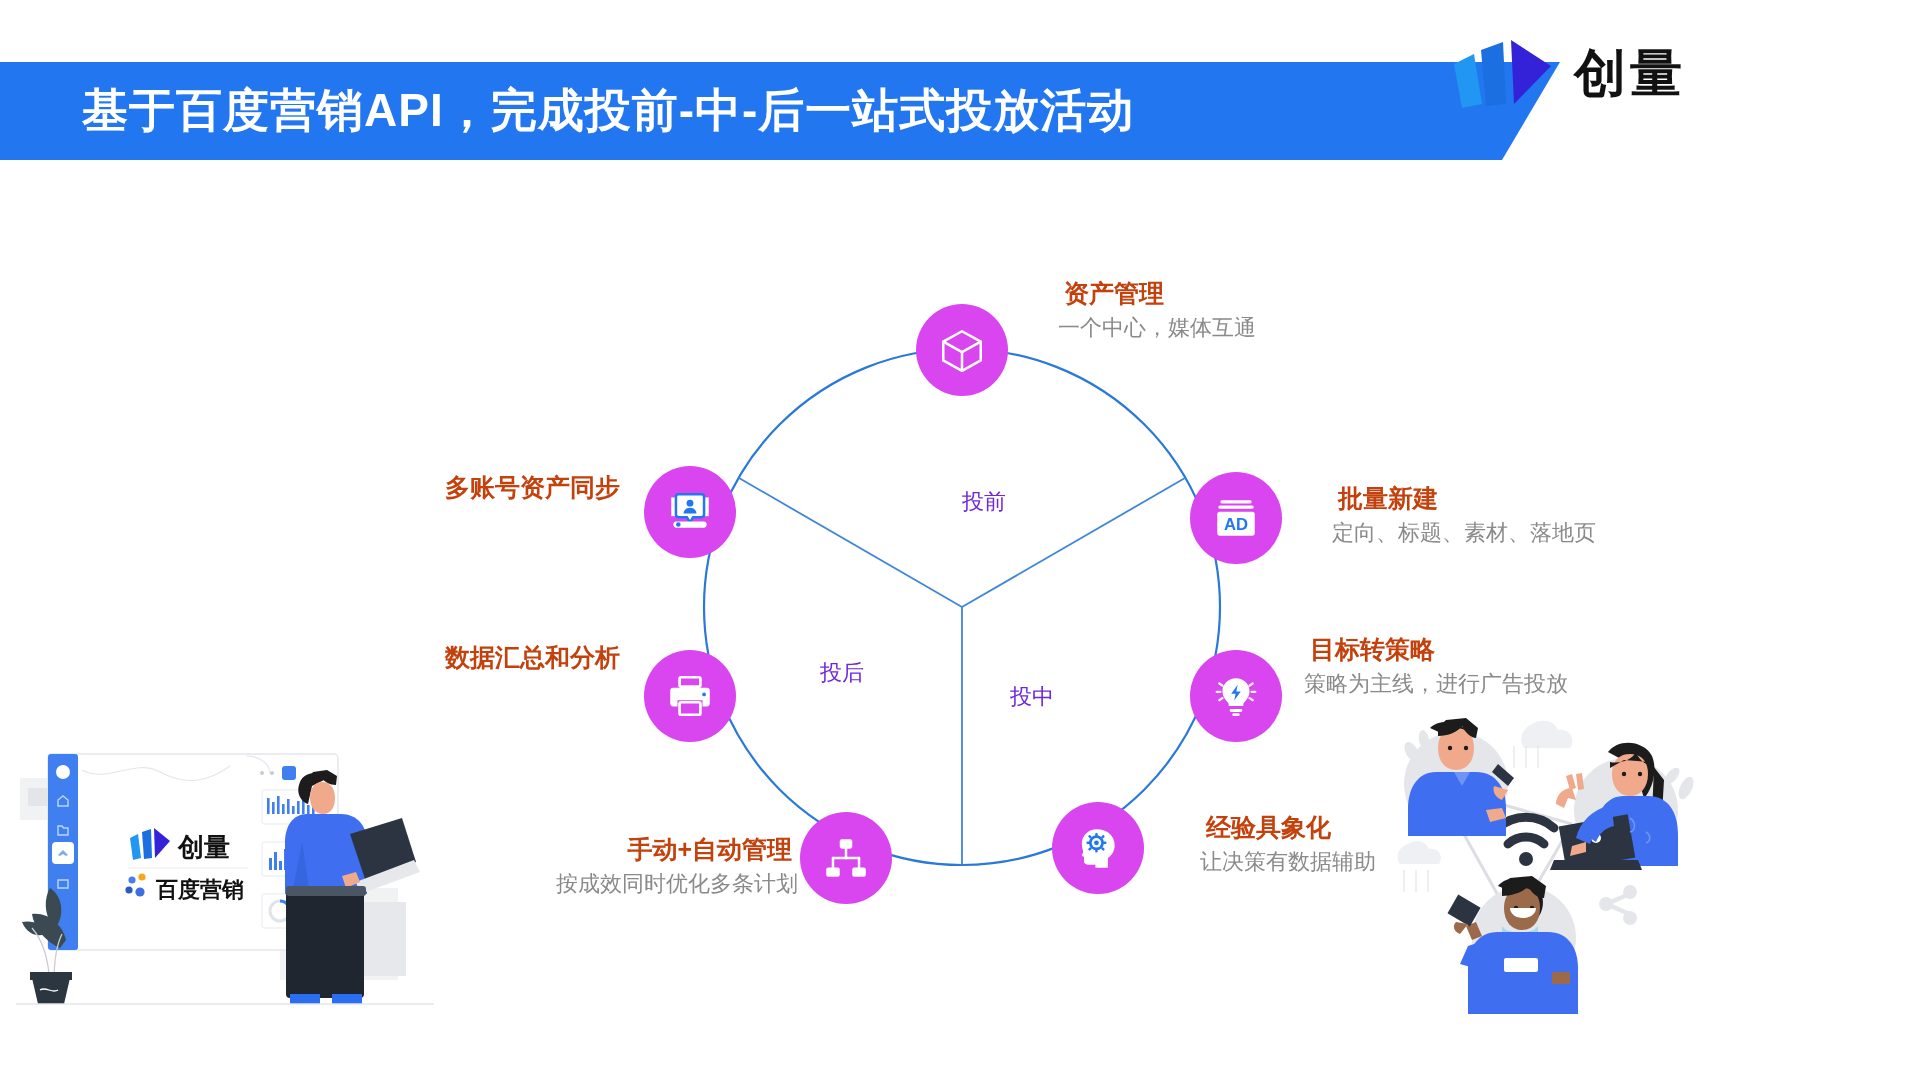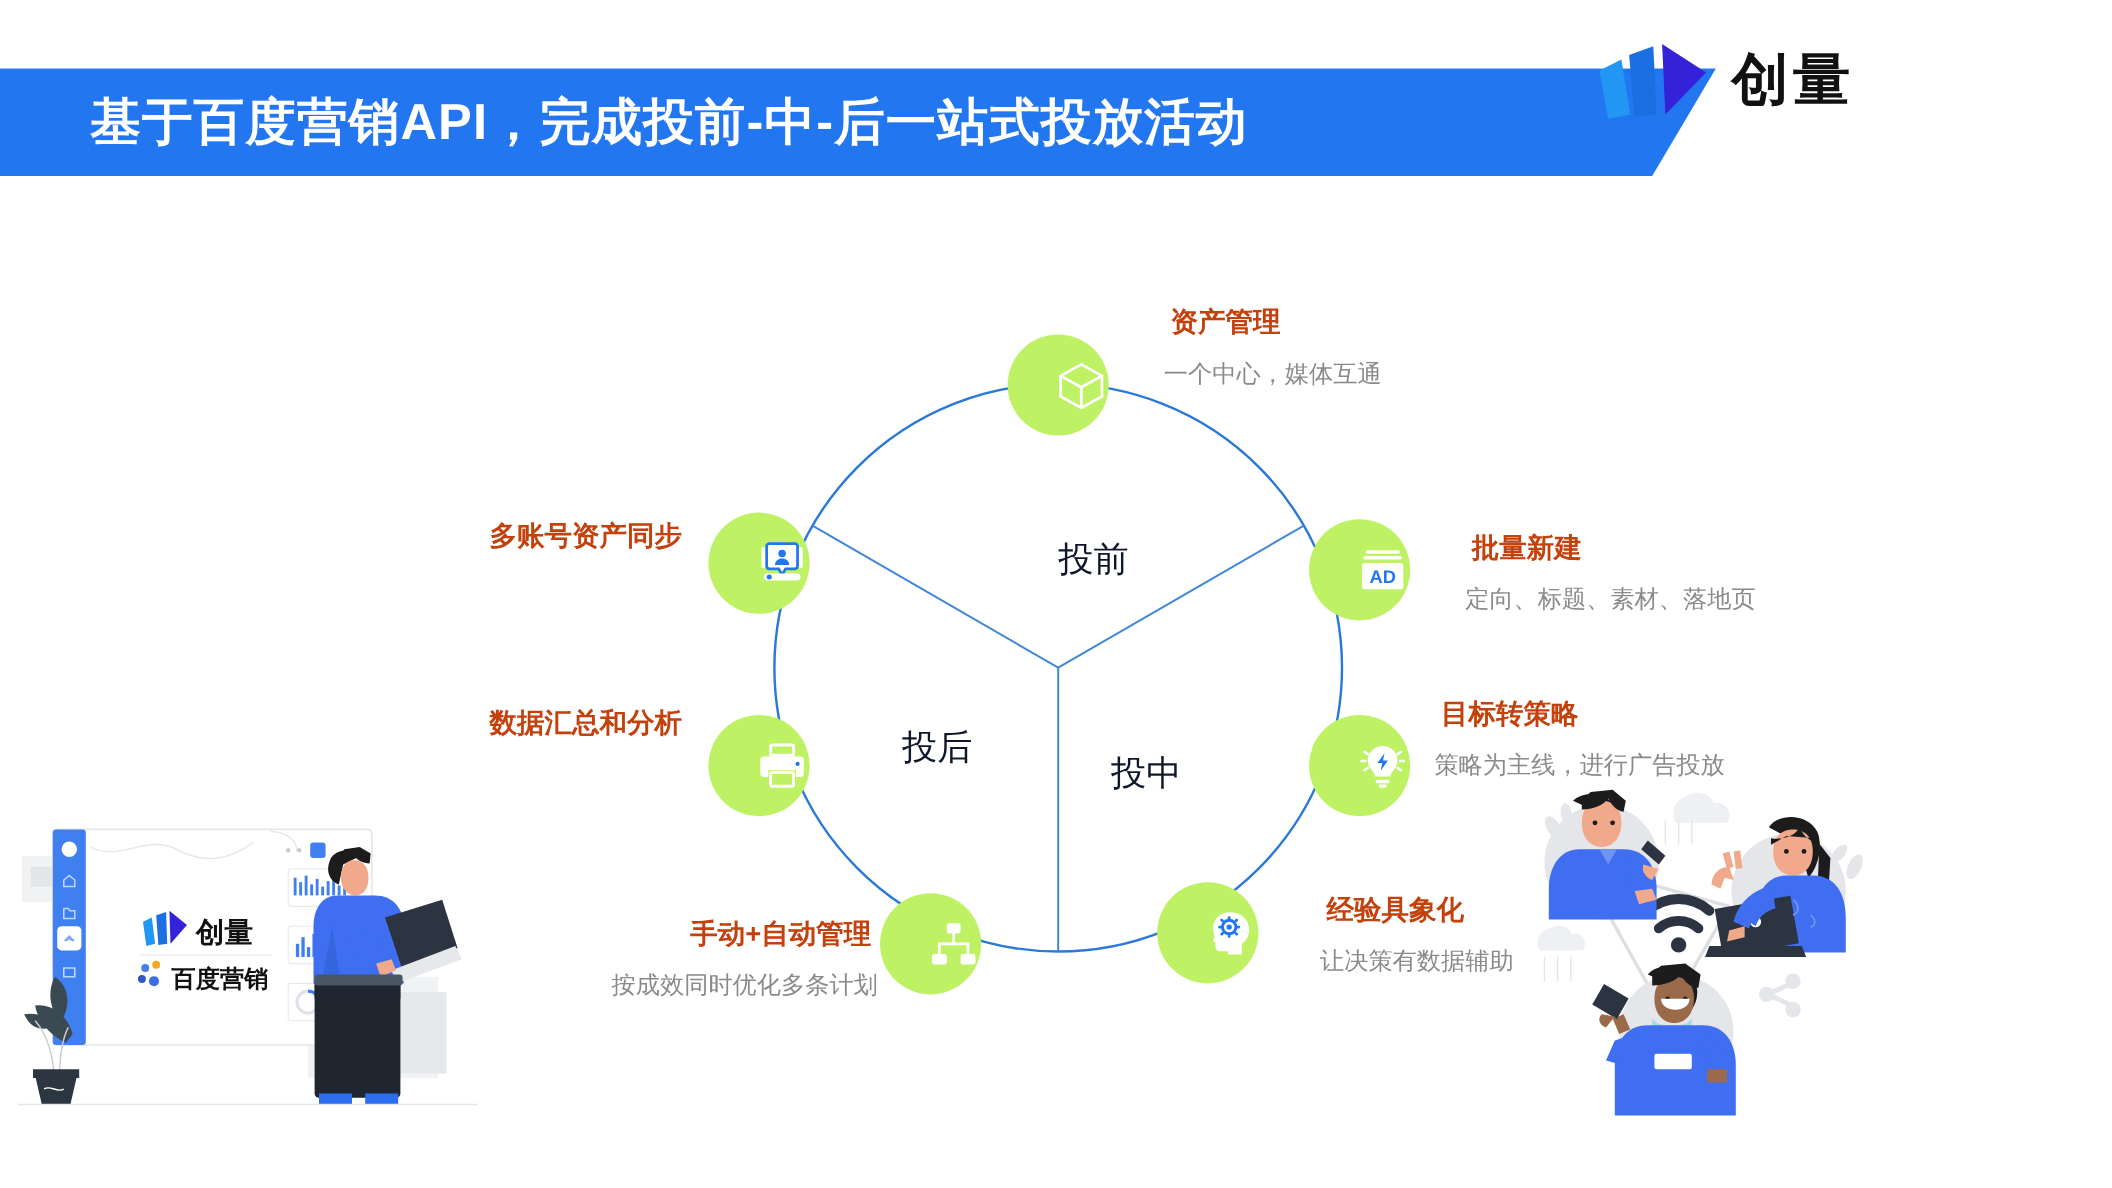--- a/index.html
+++ b/index.html
@@ -33,53 +33,53 @@
   .brand-mark { width: 112px; height: 78px; display:block; }
   .brand-name { font-size: 52px; font-weight: bold; color:#111; letter-spacing:4px; line-height:1; }
 
   
   .diagram { position:absolute; left:0; top:0; width:1920px; height:1080px; pointer-events:none; }
 
   .node {
     position: absolute;
     width: 92px; height: 92px;
     border-radius: 50%;
-    background: #bef264;
-    display: flex; align-items: center; justify-content: flex-end;
+    background: #d946ef;
+    display: flex; align-items: center; justify-content: center;
     box-shadow: 0 0 0 0 rgba(0,0,0,0);
   }
   .node svg { width: 50px; height: 50px; display:block; }
 
   .node-asset   { left: 916px;  top: 304px; }
   .node-ad      { left: 1190px; top: 472px; }
   .node-bulb    { left: 1190px; top: 650px; }
   .node-brain   { left: 1052px; top: 802px; }
   .node-sitemap { left: 800px;  top: 812px; }
   .node-print   { left: 644px;  top: 650px; }
   .node-sync    { left: 644px;  top: 466px; }
 
   
   .sector {
     position:absolute;
-    font-size: 32px; color:#0f172a; font-weight: 400;
+    font-size: 22px; color:#6d28d9; font-weight: 400;
     white-space: nowrap;
   }
   .sector-pre  { left: 962px; top: 487px; }
   .sector-mid  { left: 1010px; top: 682px; }
   .sector-post { left: 820px;  top: 658px; }
 
   
   .callout { position: absolute; white-space: nowrap; }
   .callout .t {
     font-size: 25px; font-weight: bold; color: #c2410c;
     line-height: 1.22;
   }
   .callout .s {
     font-size: 22px; color: #8a8a8a; font-weight: 400;
-    line-height: 1.32; margin-top: 16px;
+    line-height: 1.32; margin-top: 4px;
   }
   .callout.right { text-align: left; }
   .callout.right .t { padding-left: 6px; }
   .callout.left { text-align: right; }
   .callout.left .t { padding-right: 6px; }
 
   .c-asset   { left: 1058px; top: 278px; }
   .c-ad      { left: 1332px; top: 483px; }
   .c-bulb    { left: 1304px; top: 634px; }
   .c-brain   { left: 1200px; top: 812px; }

